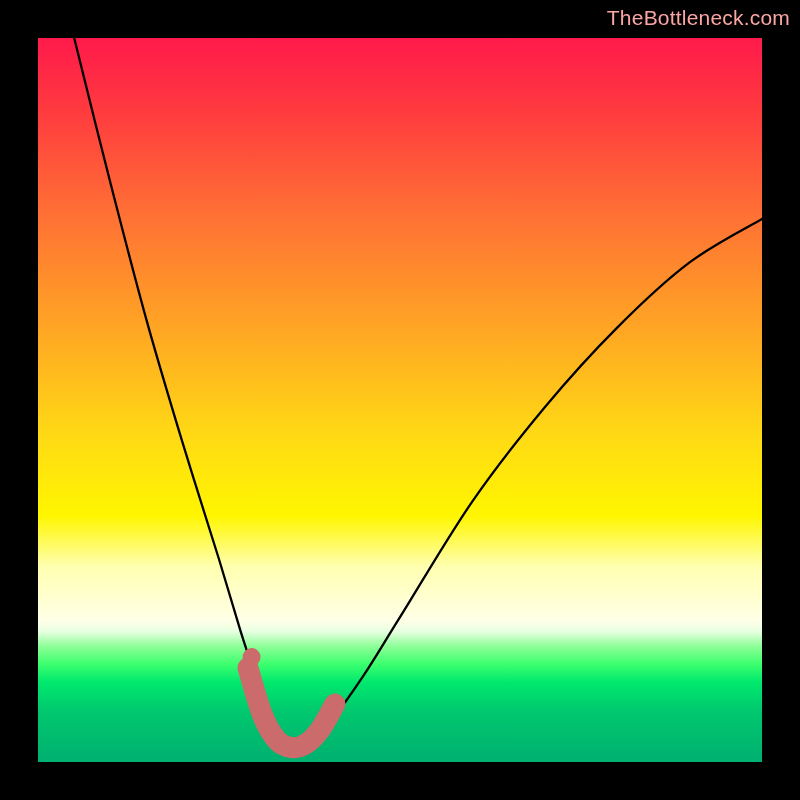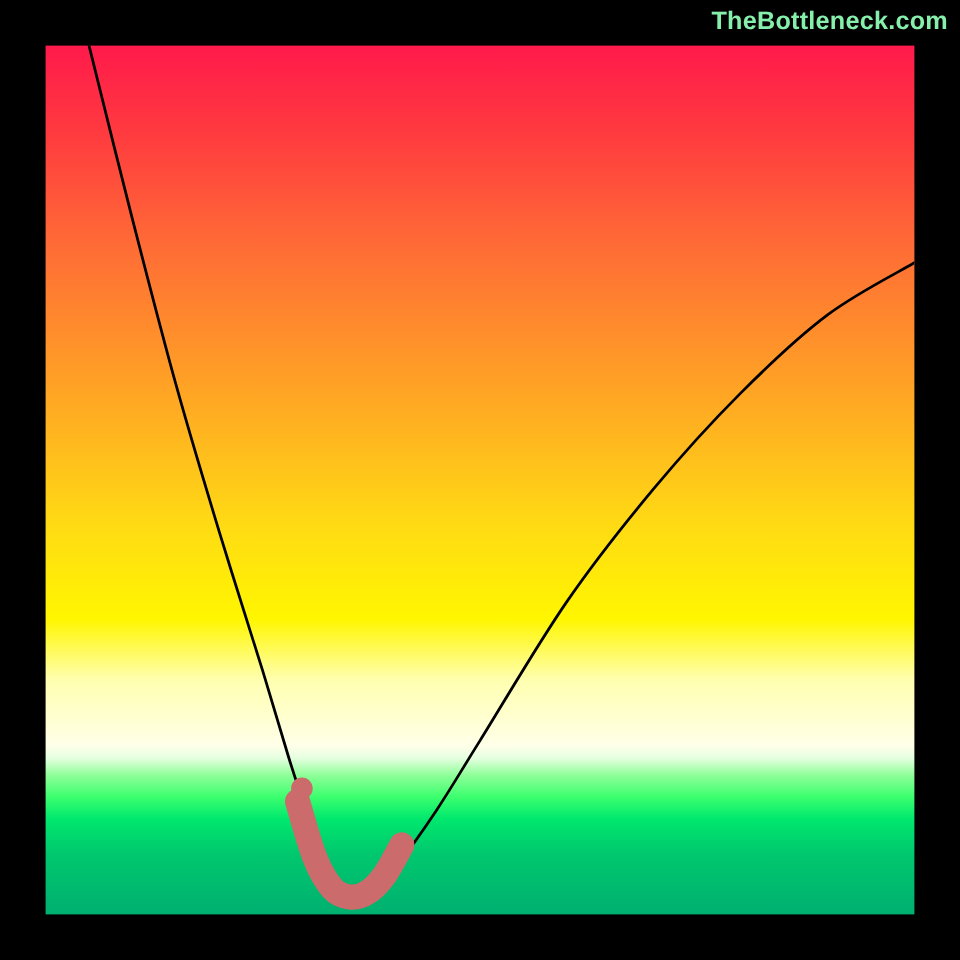--- a/index.html
+++ b/index.html
@@ -37,23 +37,23 @@
       #3bff6e 86.5%,
       #00e86e 89%,
       #00c86e 93%,
       #00b070 100%
     );
   }
   .watermark {
     position: absolute;
     top: 6px;
     right: 10px;
-    color: #86efac;
+    color: #fca5a5;
     font-size: 21px;
-    font-weight: 700;
+    font-weight: 400;
     letter-spacing: 0.2px;
     user-select: none;
   }
   svg.curve {
     position: absolute;
     left: 0; top: 0;
     width: 724px; height: 724px;
   }
 </style>
 </head>

